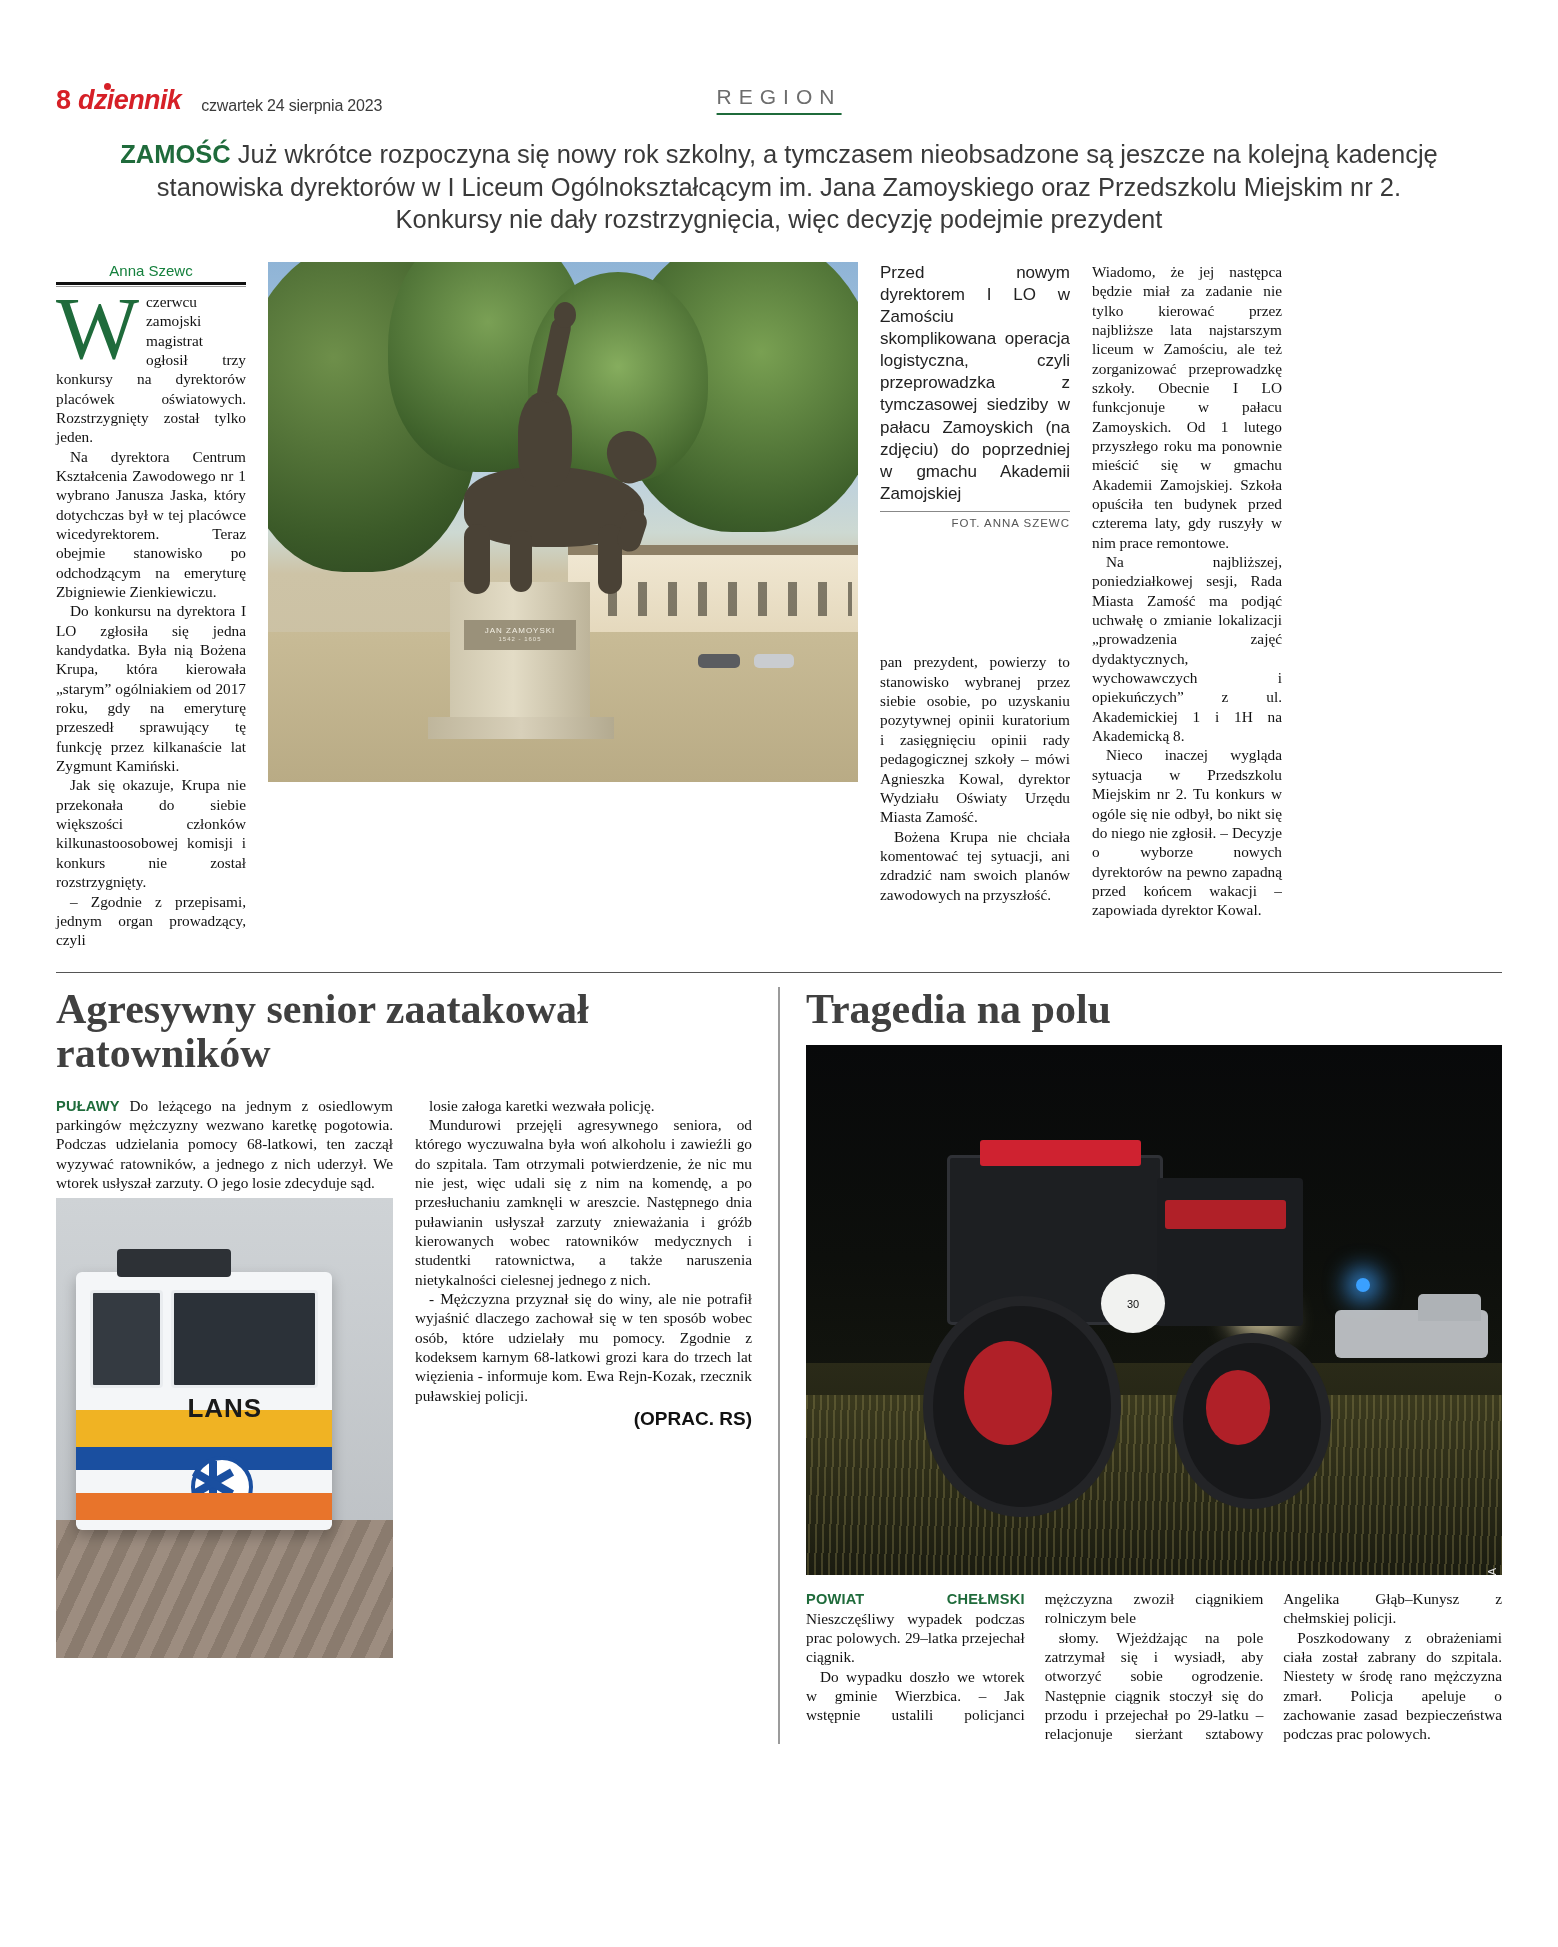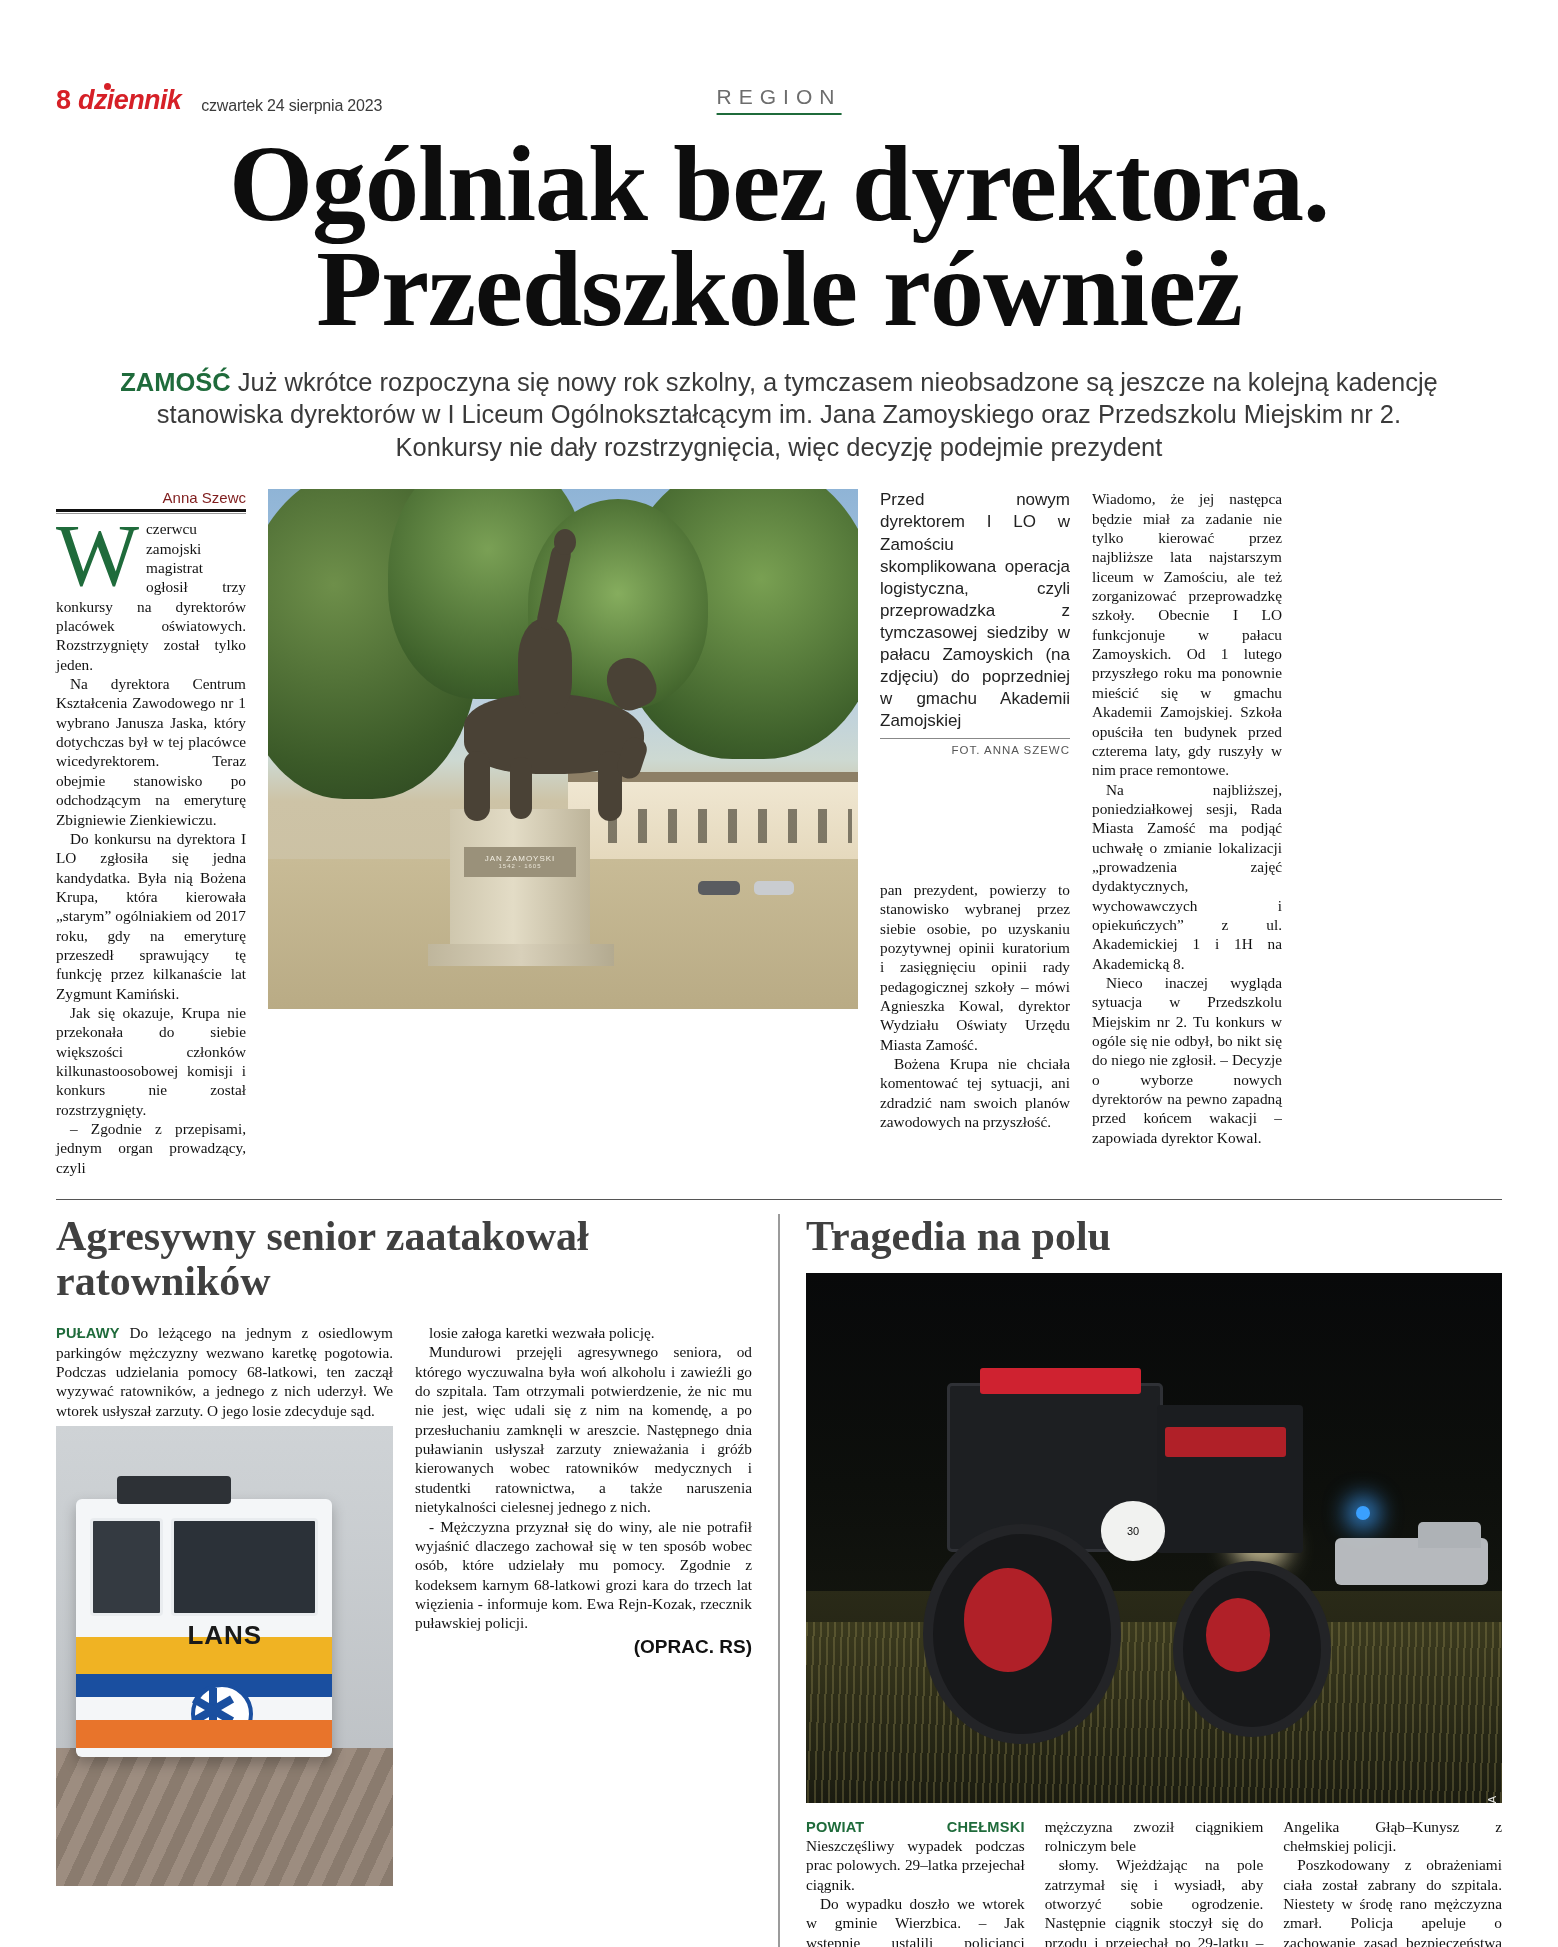--- a/index.html
+++ b/index.html
@@ -36,21 +36,21 @@
   }
   .deck .kicker{font-weight:700;color:#1f6b3b;}
 
   
   .lead-grid{display:grid;grid-template-columns:190px 590px 190px 190px;column-gap:22px;margin-top:26px;}
   .col{font-size:15.3px;line-height:1.265;text-align:justify;}
   .col p{margin:0;text-indent:14px;}
   .col p.first{text-indent:0;}
 
   .byline-wrap{margin-bottom:5px;}
-  .byline{font-family:"Liberation Sans",sans-serif;font-size:15px;color:#7f1d1d;text-align:right;
+  .byline{font-family:"Liberation Sans",sans-serif;font-size:15px;color:#15803d;text-align:center;
     border-bottom:3px solid #111;display:block;width:100%;box-sizing:border-box;padding-bottom:1px;}
   .byline-rule{border-top:1px solid #9a9a9a;margin-top:1px;}
 
   .dropcap-para{position:relative;}
   .dropcap{
     float:left;font-family:"Liberation Serif",serif;font-weight:400;color:#1f6b3b;
     font-size:88px;line-height:0.76;margin:4px 7px 0 0;
   }
 
   
@@ -119,24 +119,20 @@
   <div class="masthead">
     <span class="folio">8</span>
     <span class="logo">
       <span class="dot"></span>
       <span>dziennik</span>
     </span>
     <span class="dateline">czwartek 24 sierpnia 2023</span>
     <span class="section-label">REGION</span>
   </div>
 
-  <h1 class="headline">
-    <span>Ogólniak bez dyrektora.</span>
-    <span class="l2">Przedszkole również</span>
-  </h1>
 
   <p class="deck">
     <span class="kicker">ZAMOŚĆ</span><span> Już wkrótce rozpoczyna się nowy rok szkolny, a tymczasem nieobsadzone są jeszcze na kolejną kadencję stanowiska dyrektorów w I Liceum Ogólnokształcącym im. Jana Zamoyskiego oraz Przedszkolu Miejskim nr 2. Konkursy nie dały rozstrzygnięcia, więc decyzję podejmie prezydent</span>
   </p>
 
   <div class="lead-grid">
 
     <div class="col">
       <div class="byline-wrap">
         <span class="byline">Anna Szewc</span>

